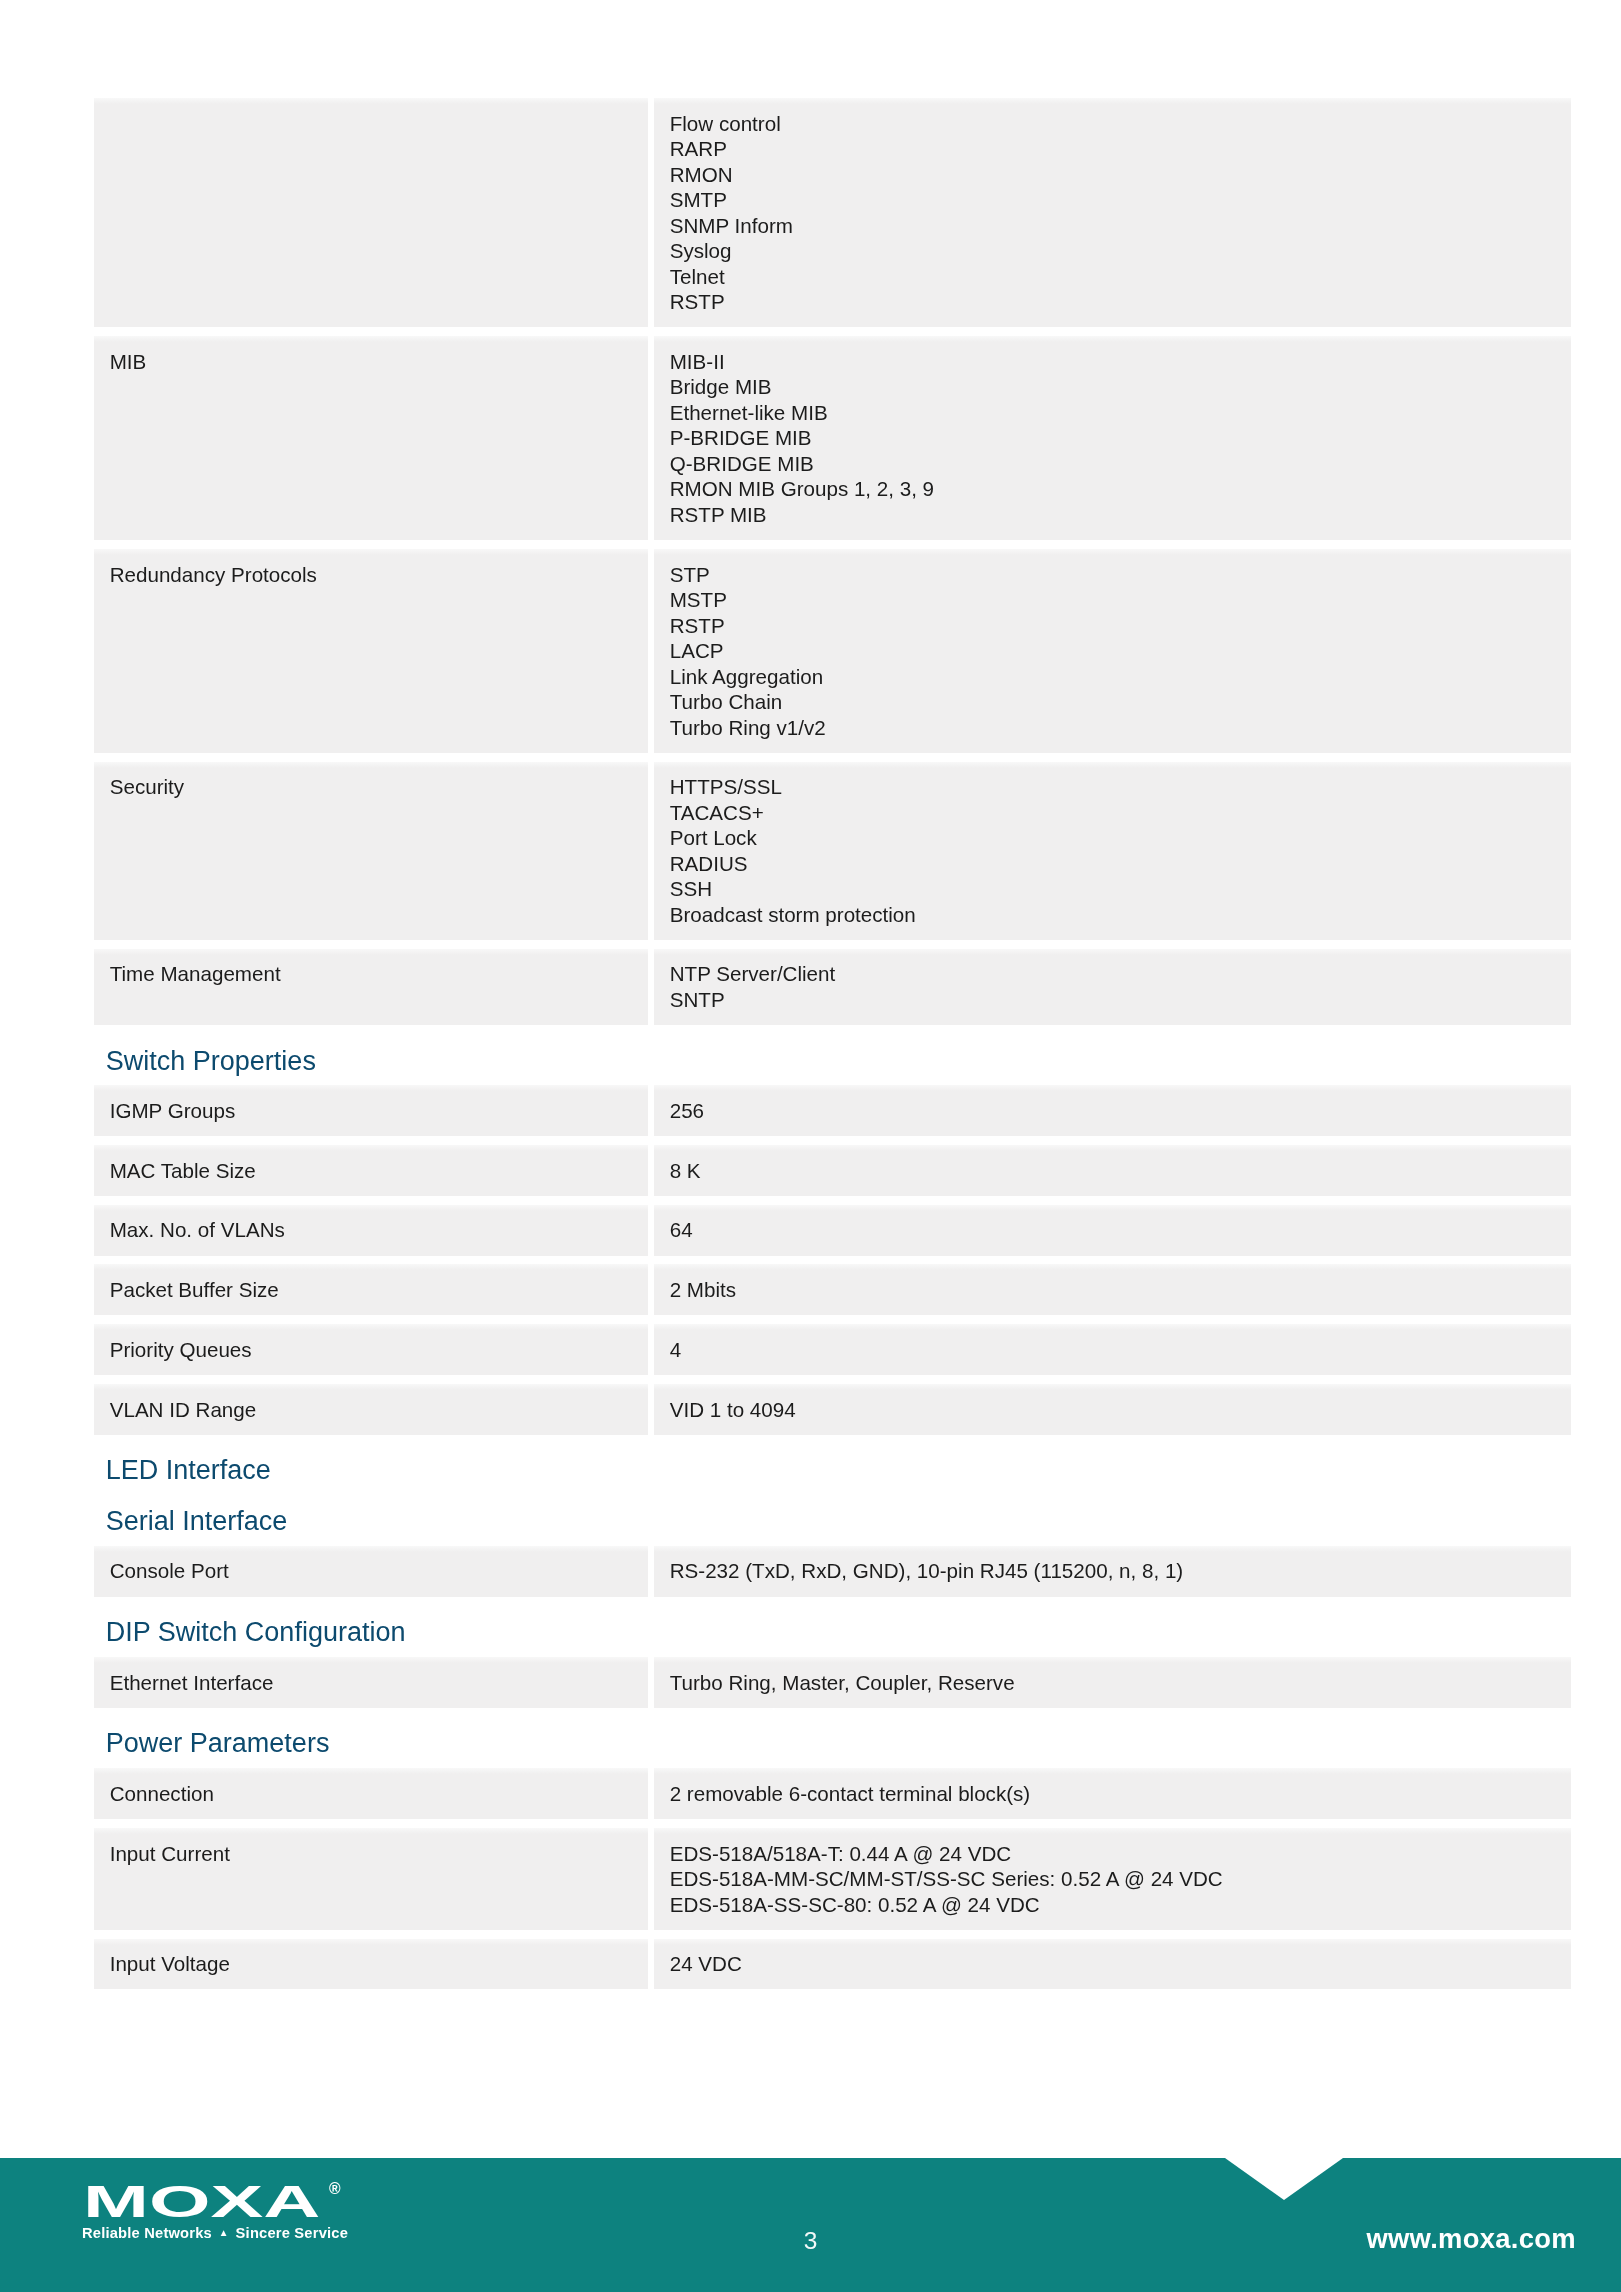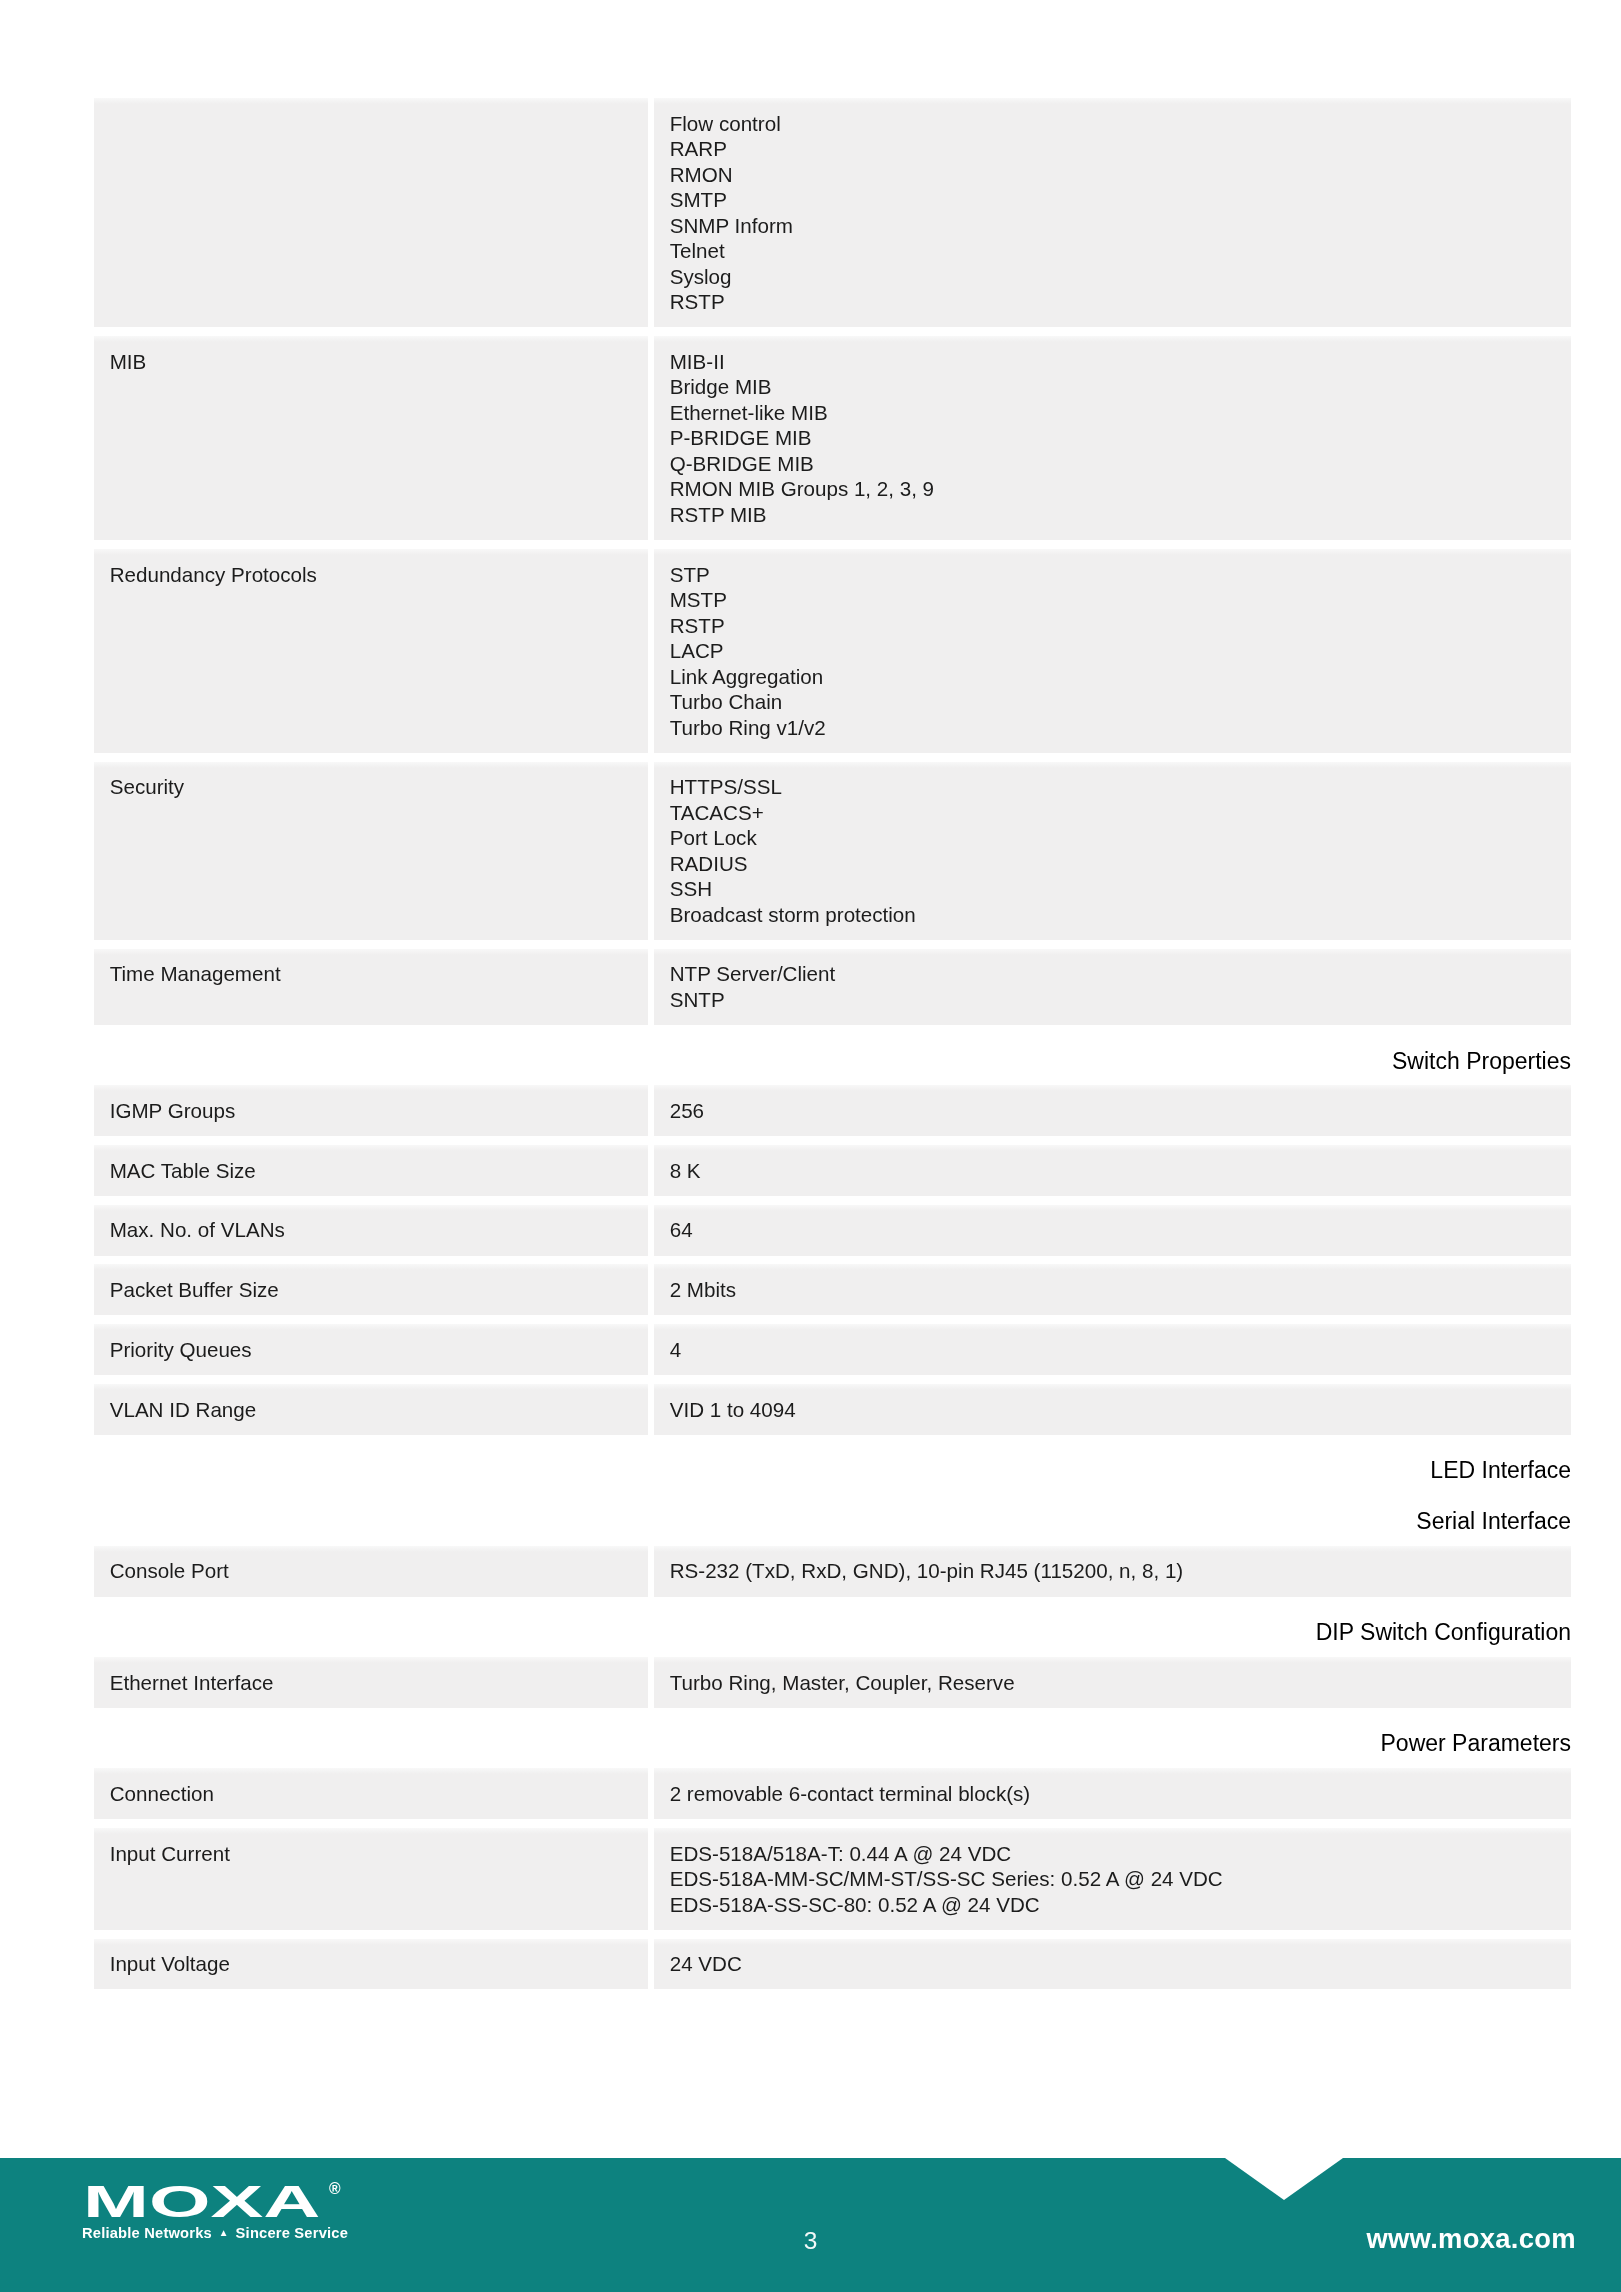--- a/index.html
+++ b/index.html
@@ -18,24 +18,23 @@
     background:linear-gradient(180deg,#f8f8f8 0px,var(--cell,#f0efef) 5.9px);
     padding:12.7px 15.7px;
     font-size:20.6px;line-height:25.5px;
     color:var(--text,#1c1c1c);
     box-sizing:border-box;
   }
   .label{flex:0 0 554px;}
   .value{flex:1;}
   .section-heading{
     font-family:"Liberation Sans",sans-serif;
-    font-size:23px;line-height:29px;font-weight:400;
-    color:#000000;
+    font-size:27px;line-height:29px;font-weight:400;
+    color:#0c4a6e;
     margin:21.6px 0 9.8px 11.8px;
-    text-align:right;
   }
   
   .footer{
     position:absolute;left:0;bottom:0;width:1621px;height:135px;
     background:var(--teal,#0d827f);
   }
   .notch{
     position:absolute;left:1225px;top:0;
     width:0;height:0;
     border-left:59px solid transparent;
@@ -67,22 +66,22 @@
 
   <main class="spec-table">
       <div class="spec-row">
         <div class="cell label"></div>
         <div class="cell value">
           <div>Flow control</div>
           <div>RARP</div>
           <div>RMON</div>
           <div>SMTP</div>
           <div>SNMP Inform</div>
+          <div>Syslog</div>
           <div>Telnet</div>
-          <div>Syslog</div>
           <div>RSTP</div>
         </div>
       </div>
       <div class="spec-row">
         <div class="cell label">MIB</div>
         <div class="cell value">
           <div>MIB-II</div>
           <div>Bridge MIB</div>
           <div>Ethernet-like MIB</div>
           <div>P-BRIDGE MIB</div>

